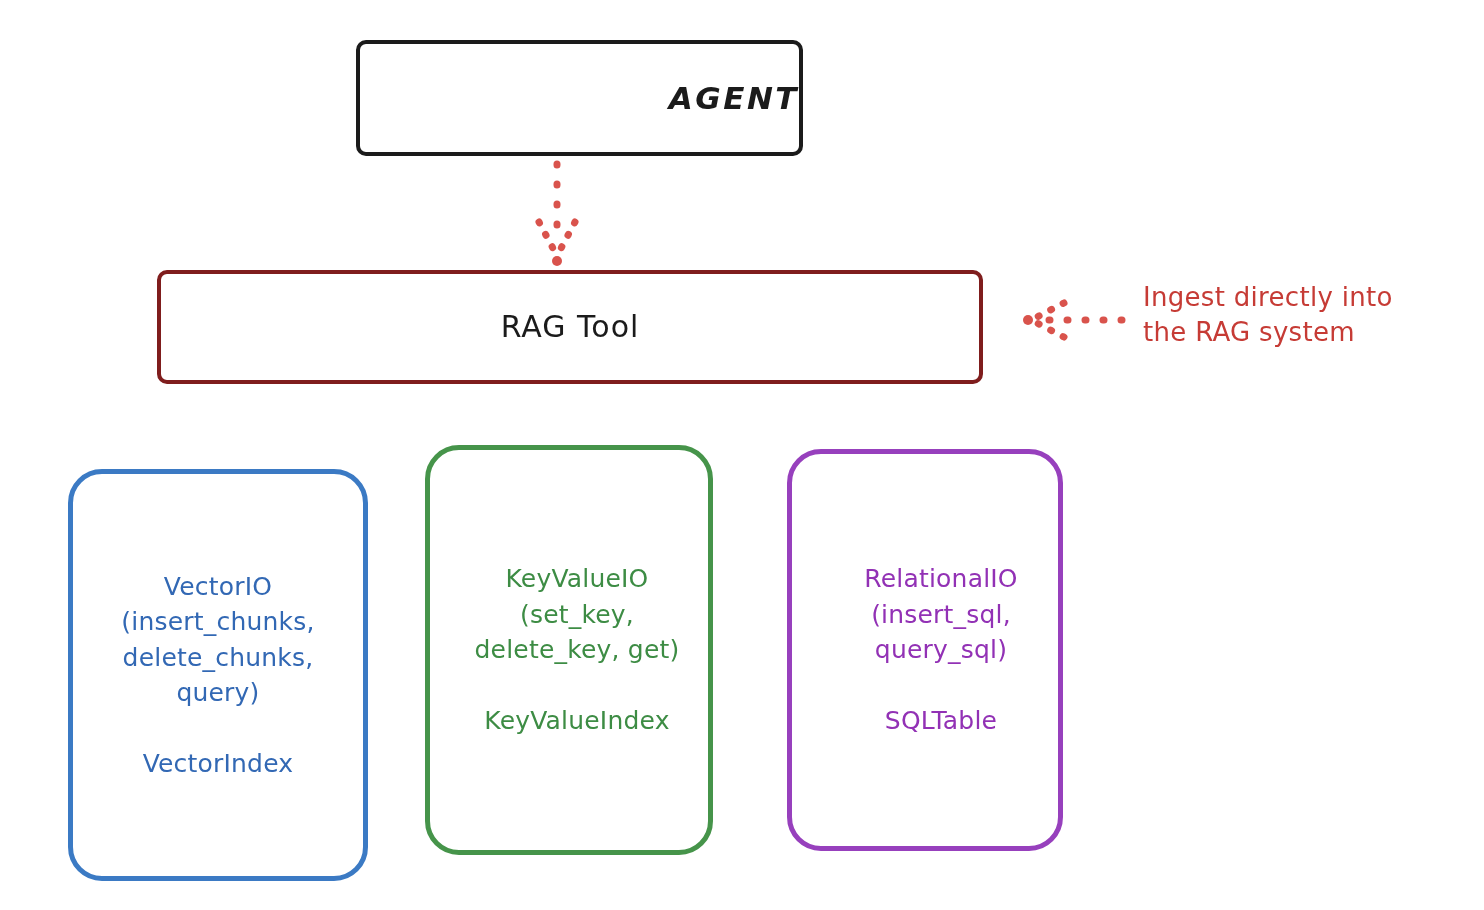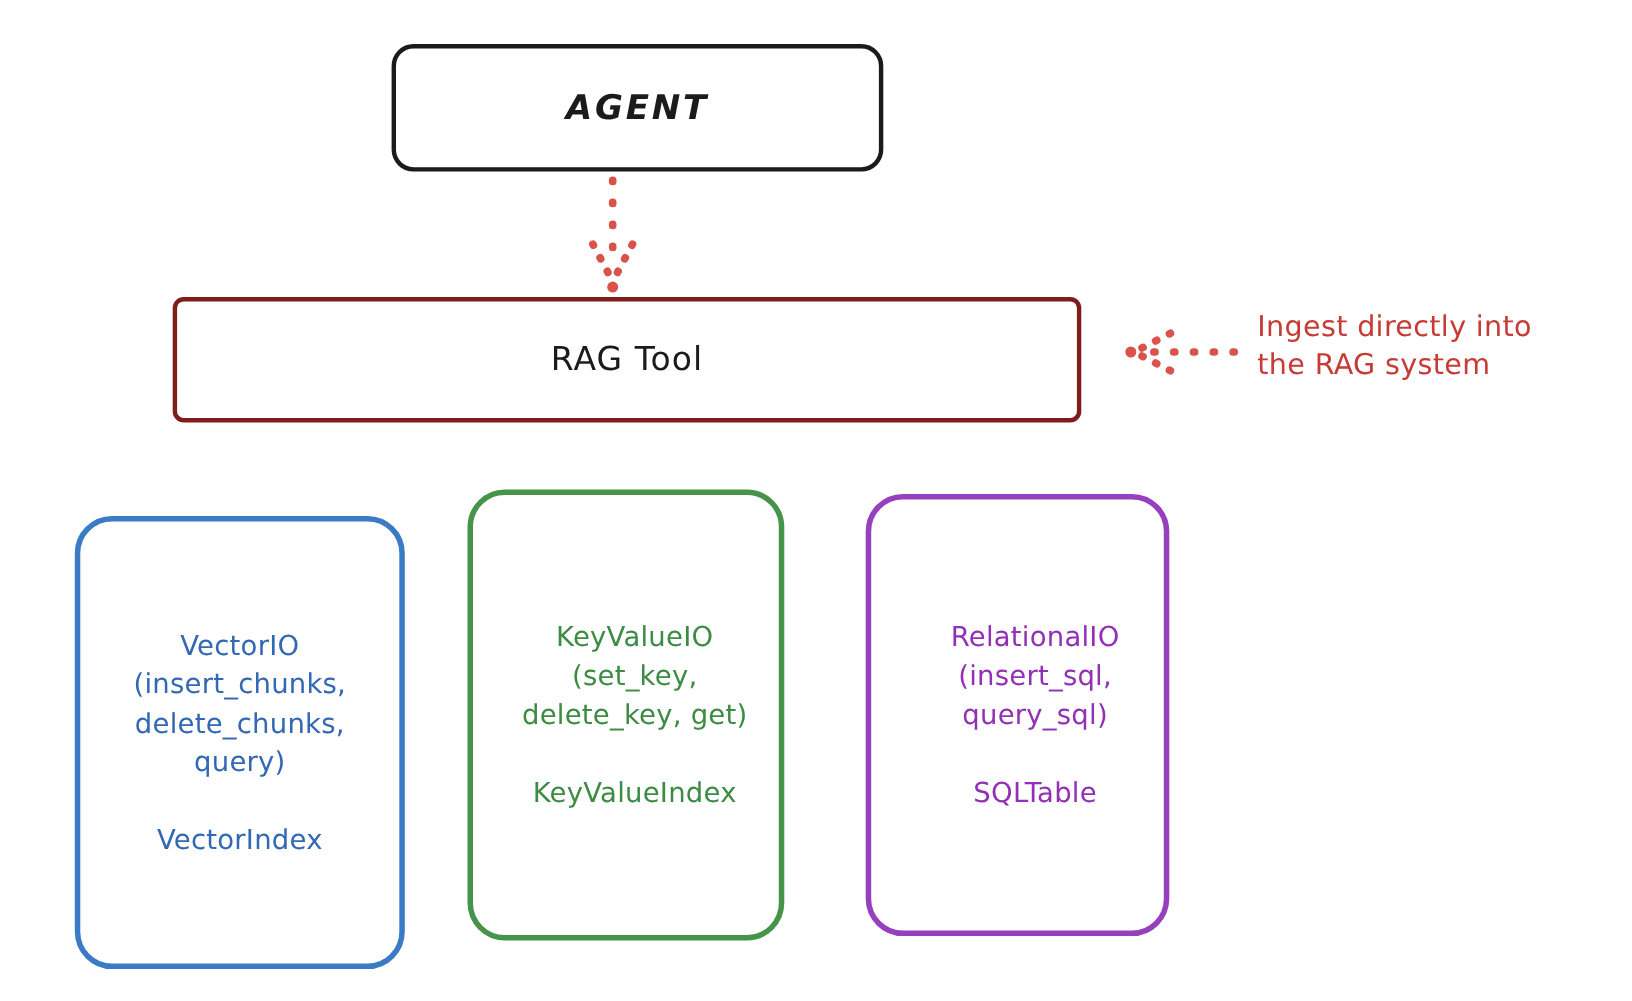--- a/index.html
+++ b/index.html
@@ -32,21 +32,22 @@
     letter-spacing: 0.5px;
   }
 
   
   #agent-node {
     left: 356px;
     top: 40px;
     width: 447px;
     height: 116px;
     border: 4px solid #1b1b1b;
-    border-radius: 20px;
+    border-radius: 10px;
+    justify-content: flex-end;
   }
   #agent-node .node-label {
     font-family: "DejaVu Sans", sans-serif;
     font-size: 31px;
     font-style: italic;
     font-weight: 600;
     color: #1b1b1b;
     letter-spacing: 2.5px;
   }
 

